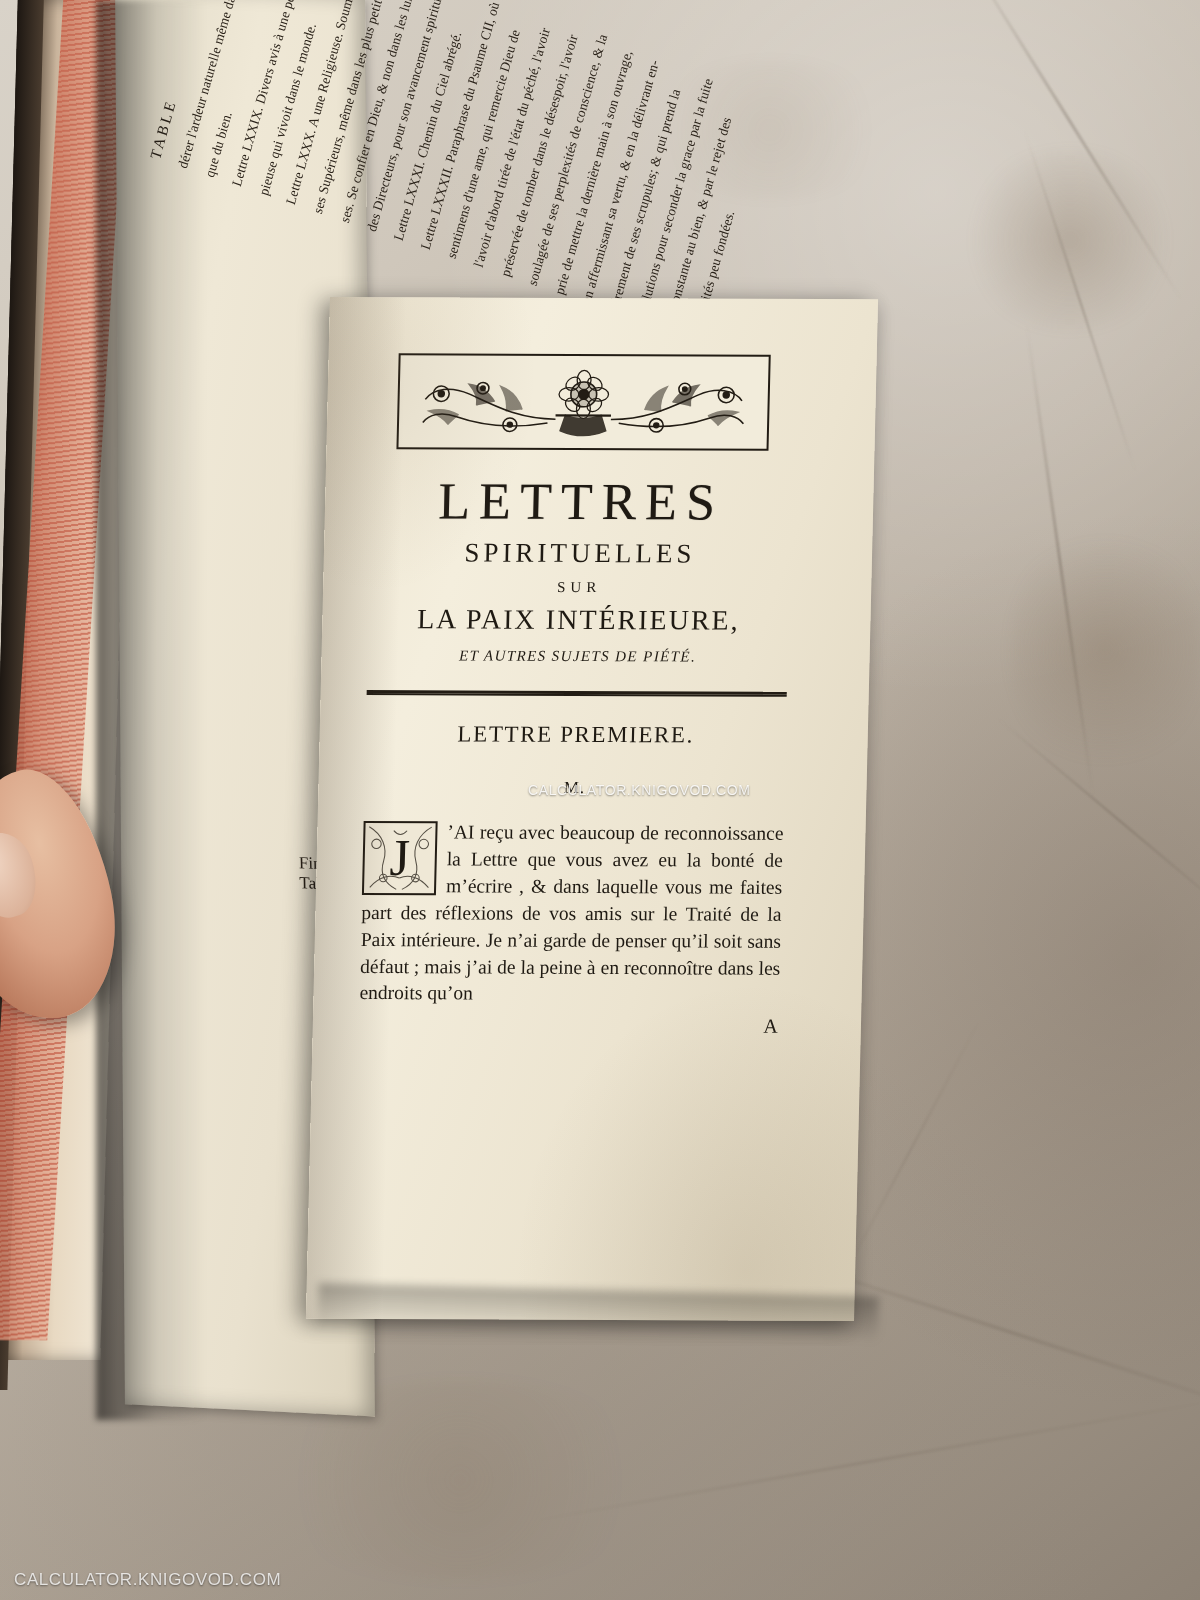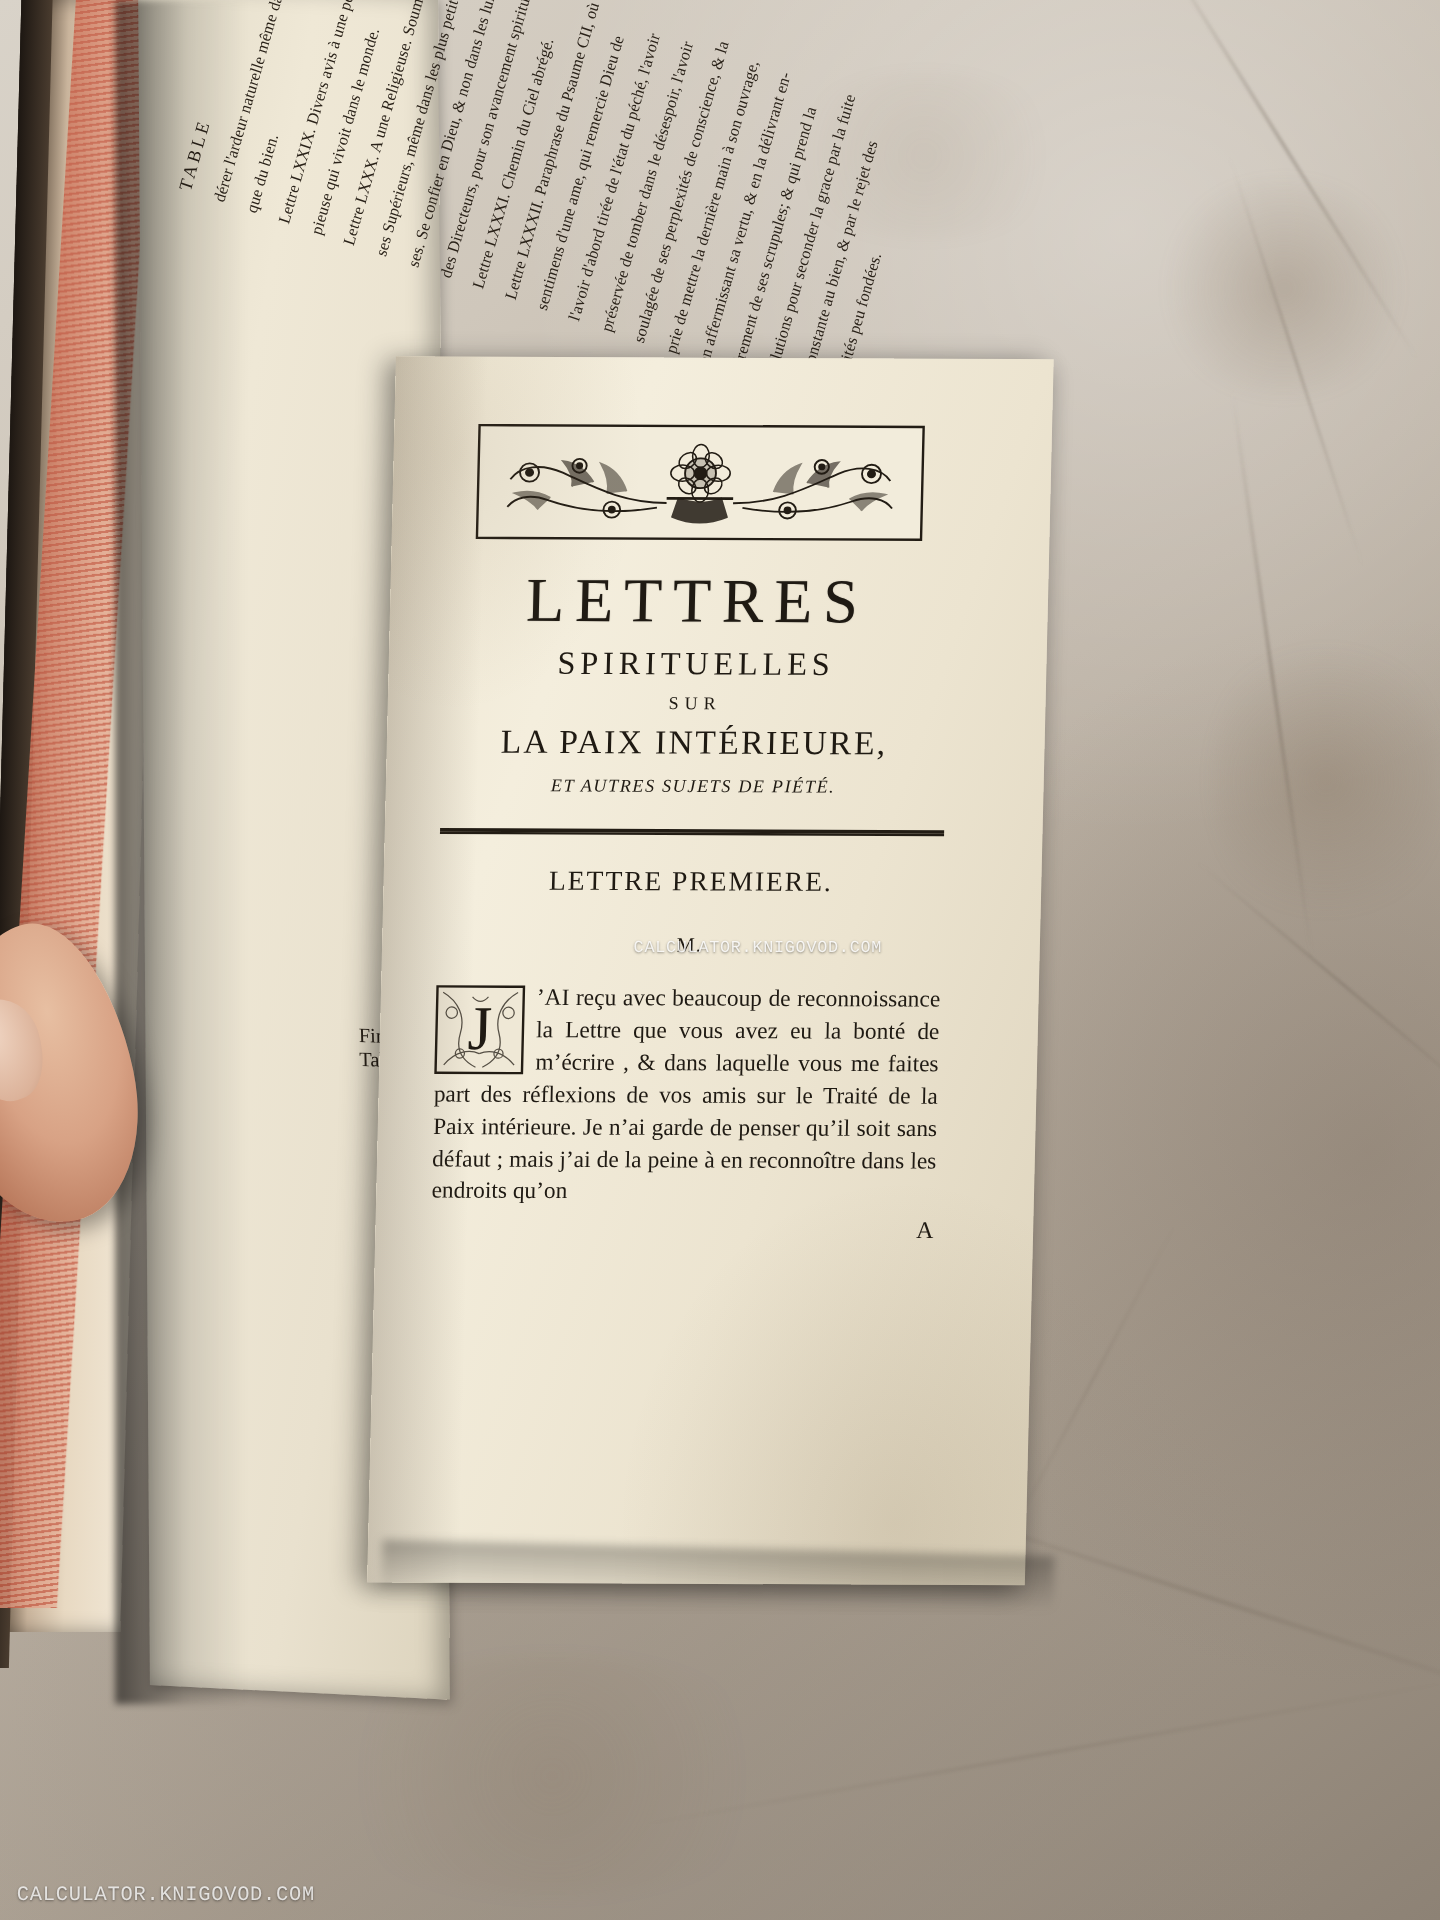--- a/index.html
+++ b/index.html
@@ -198,21 +198,21 @@
     position:absolute; left:16px; top:56px; width:64px; height:86px;
     background: radial-gradient(ellipse at 40% 30%, #f3dccb, #dcb49c 70%, #c39478);
     border-radius: 50% 50% 46% 46% / 42% 42% 58% 58%;
     transform: rotate(-6deg);
     opacity:.9;
   }
 
   
   .wm {
     position: absolute;
-    font-family: Liberation Mono, monospace;
+    font-family: Liberation Sans, sans-serif;
     color: rgba(255,255,255,.78);
     letter-spacing: .6px;
     font-size: 15px;
     text-shadow: 0 1px 2px rgba(0,0,0,.45);
     pointer-events: none;
   }
   .wm-mid { left: 528px; top: 782px; font-size: 14px; color: rgba(255,255,255,.85); }
   .wm-bot { left: 14px; top: 1570px; font-size: 17px; }
 </style>
 </head>

